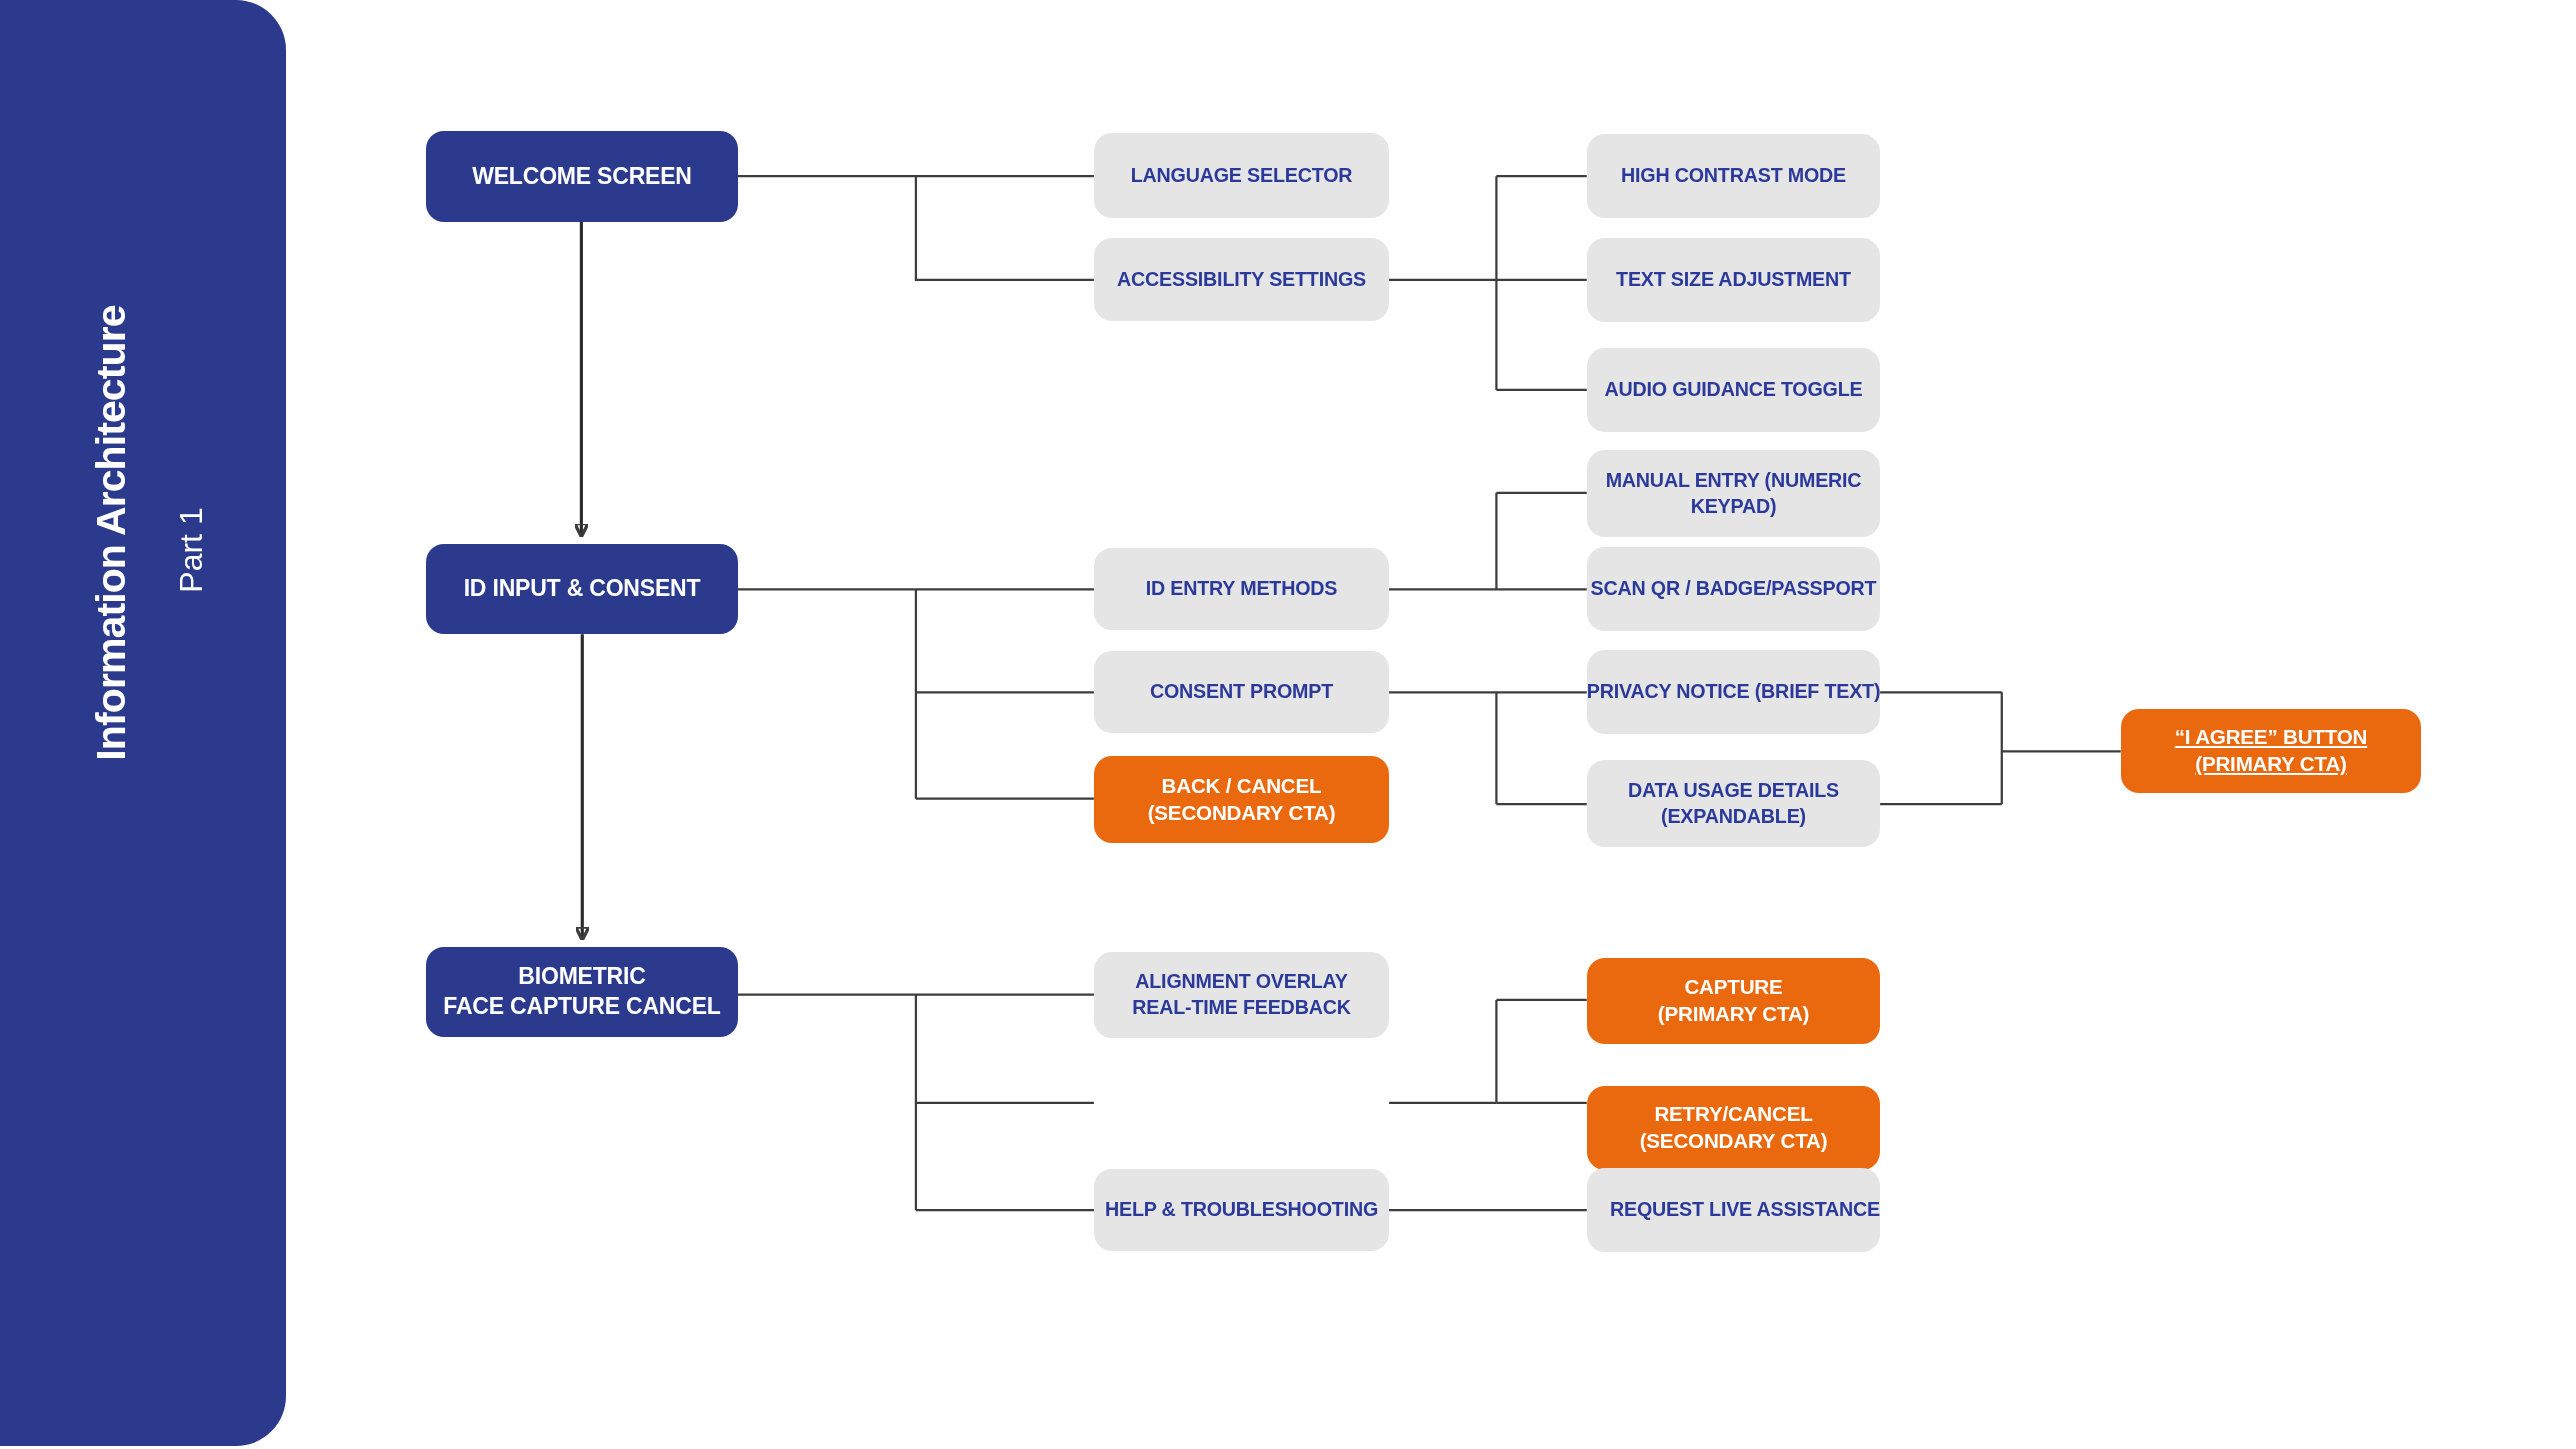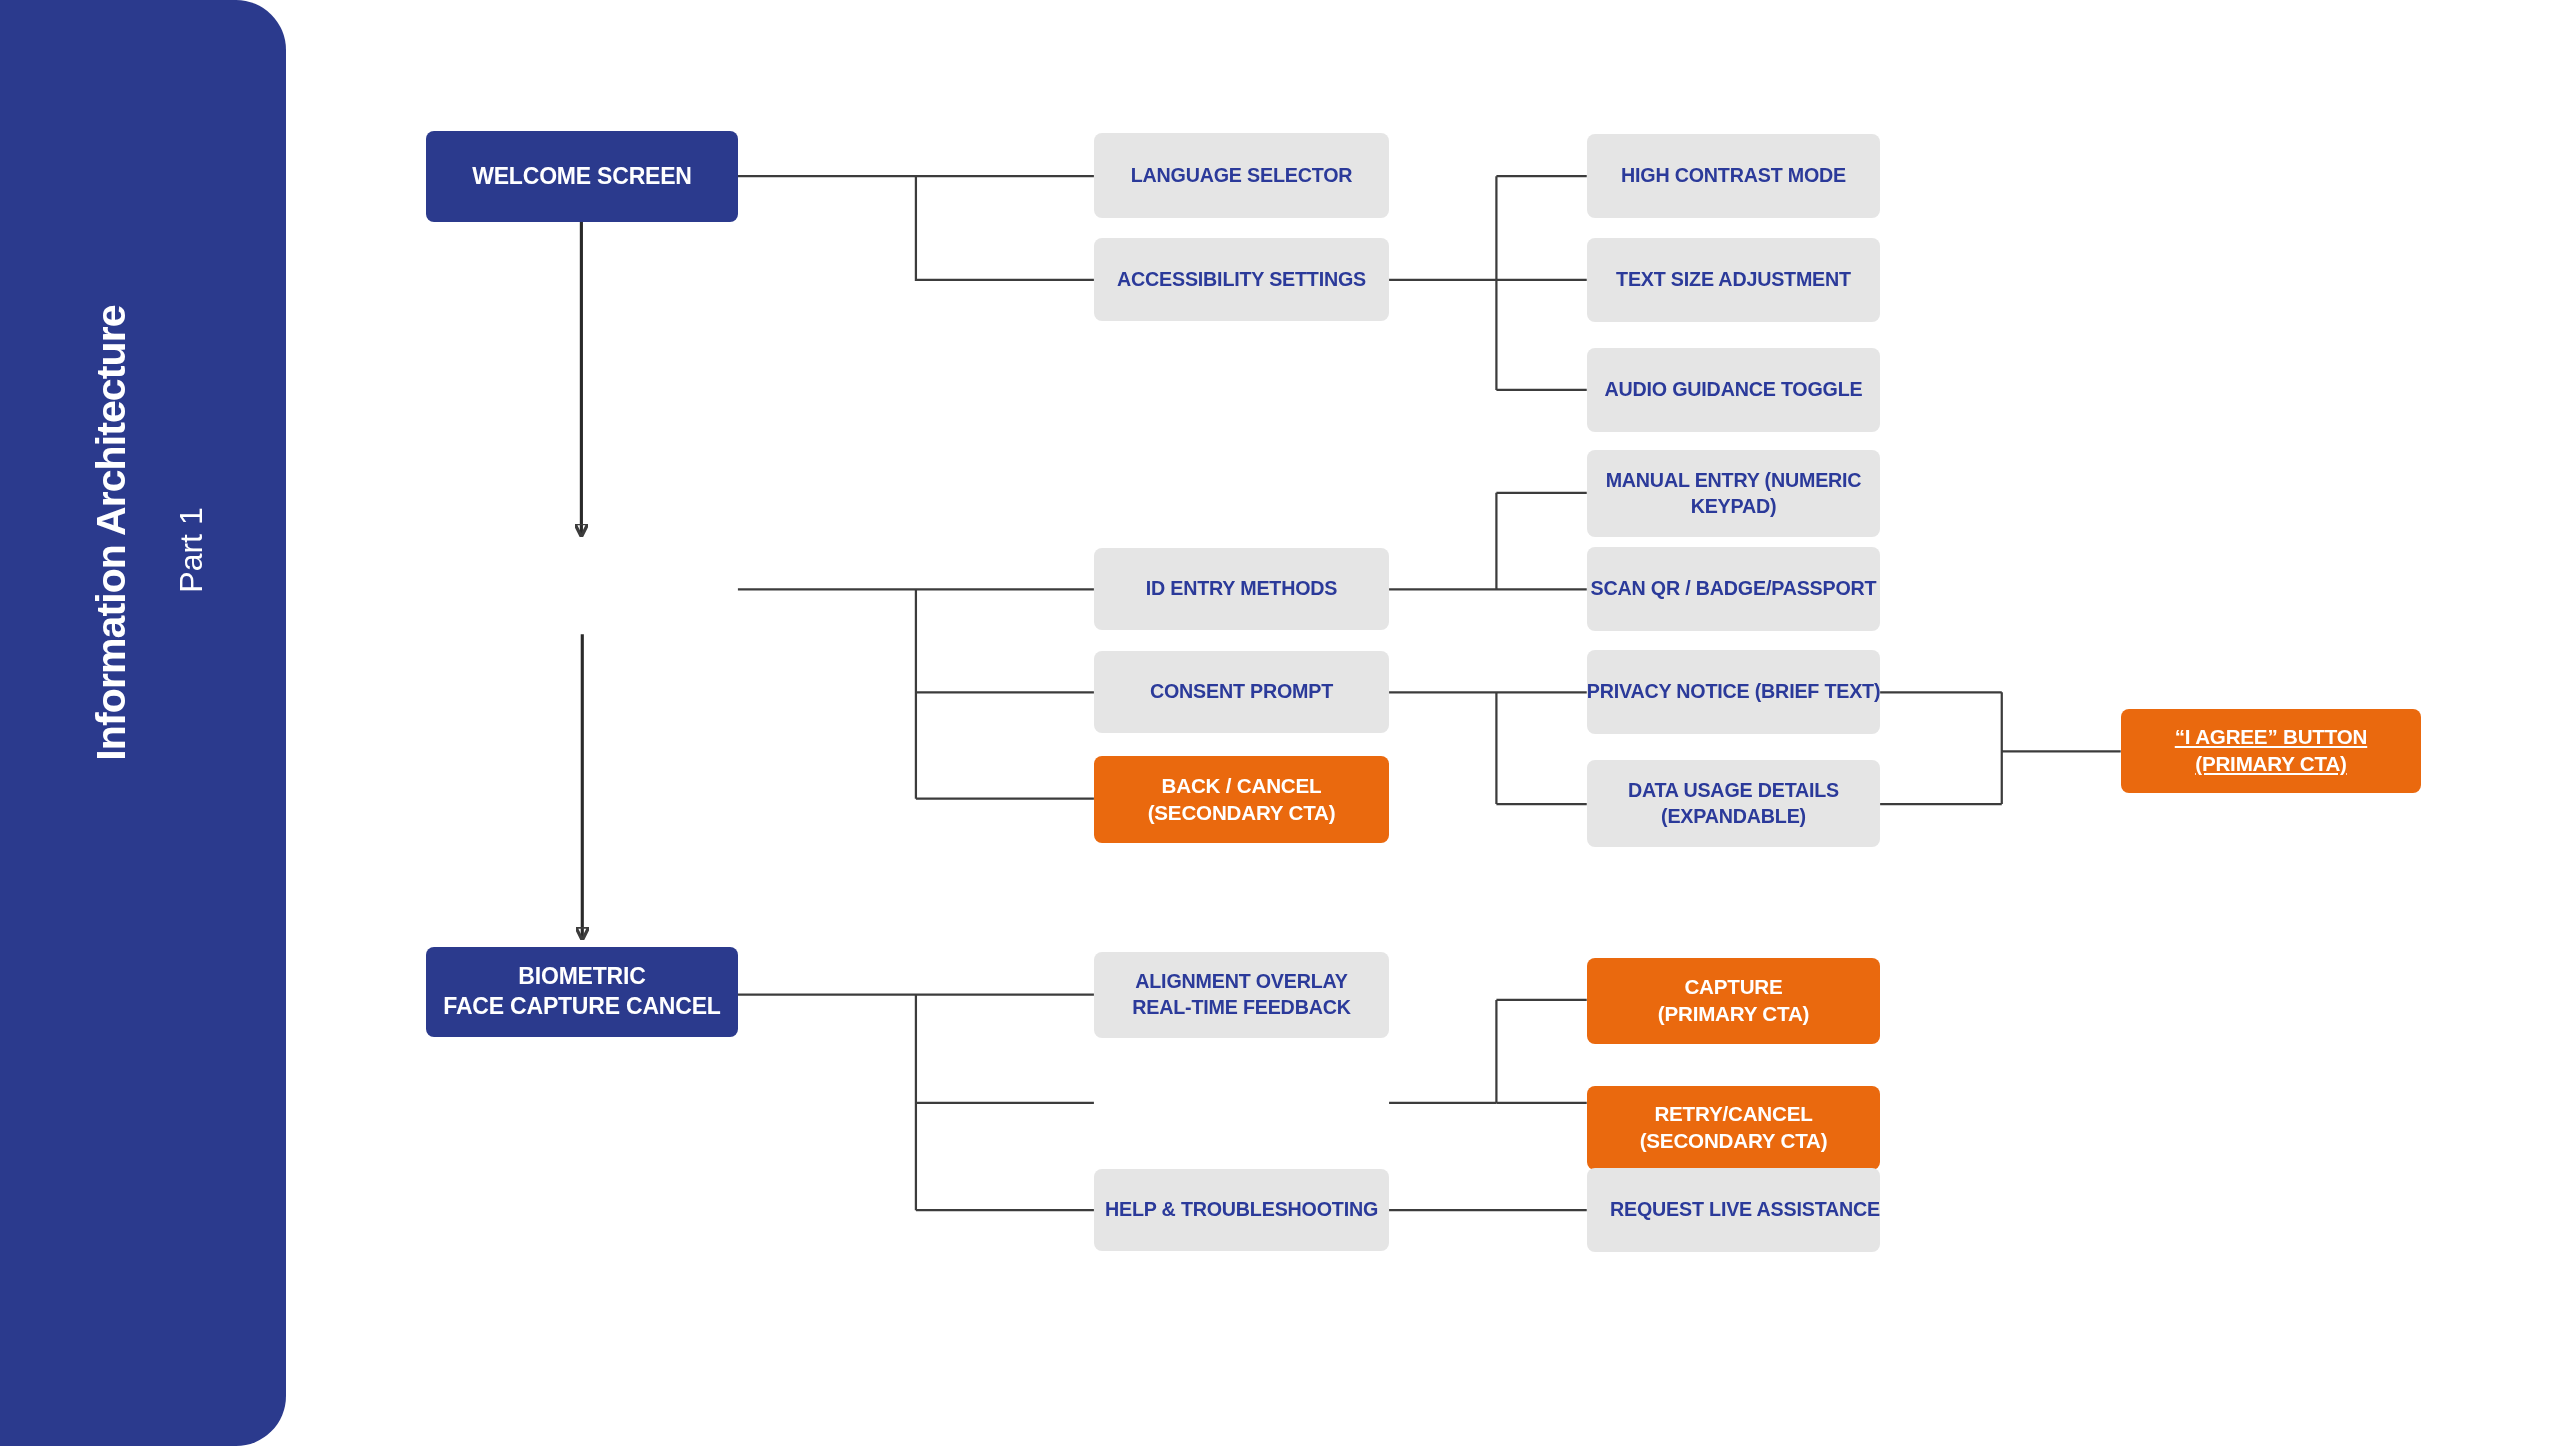--- a/index.html
+++ b/index.html
@@ -45,21 +45,21 @@
   .wires path.flow { stroke: #2A2A2A; stroke-width: 3.5px; }
 
   
   .node {
     position: absolute;
     display: flex;
     align-items: center;
     justify-content: center;
     text-align: center;
     box-sizing: border-box;
-    border-radius: 8px;
+    border-radius: 18px;
     white-space: pre;          
     line-height: 1.3;
     letter-spacing: -0.2px;
   }
   .n-primary {
     background: #2B3A8D;
     color: #ffffff;
     font-weight: bold;
     font-size: 23px;
   }
@@ -139,20 +139,21 @@
     <path d="M1673,774 V899 M1673,899 H1774"></path>
     <path d="M2102,774 H2238 M2102,899 H2238 M2238,774 V899 M2238,840 H2371"></path>
 
     <path d="M825,1112 H1223"></path>
     <path d="M1024,1112 V1353 M1024,1233 H1223 M1024,1353 H1223"></path>
     <path d="M1553,1233 H1673 M1673,1118 V1233 M1673,1118 H1774 M1673,1233 H1774"></path>
     <path d="M1553,1353 H1774"></path>
   </svg>
 
   <div class="node n-primary p-welcome"><span>WELCOME SCREEN</span></div>
+  <div class="node n-primary p-idinput"><span>ID INPUT &amp; CONSENT</span></div>
   <div class="node n-primary p-biometric"><span>BIOMETRIC
 FACE CAPTURE CANCEL</span></div>
 
   <div class="node n-item p-language"><span>LANGUAGE SELECTOR</span></div>
   <div class="node n-item p-accessibility"><span>ACCESSIBILITY SETTINGS</span></div>
   <div class="node n-item p-identry"><span>ID ENTRY METHODS</span></div>
   <div class="node n-item p-consent"><span>CONSENT PROMPT</span></div>
   <div class="node n-cta p-backcancel"><span>BACK / CANCEL
 (SECONDARY CTA)</span></div>
   <div class="node n-item p-alignment"><span>ALIGNMENT OVERLAY

